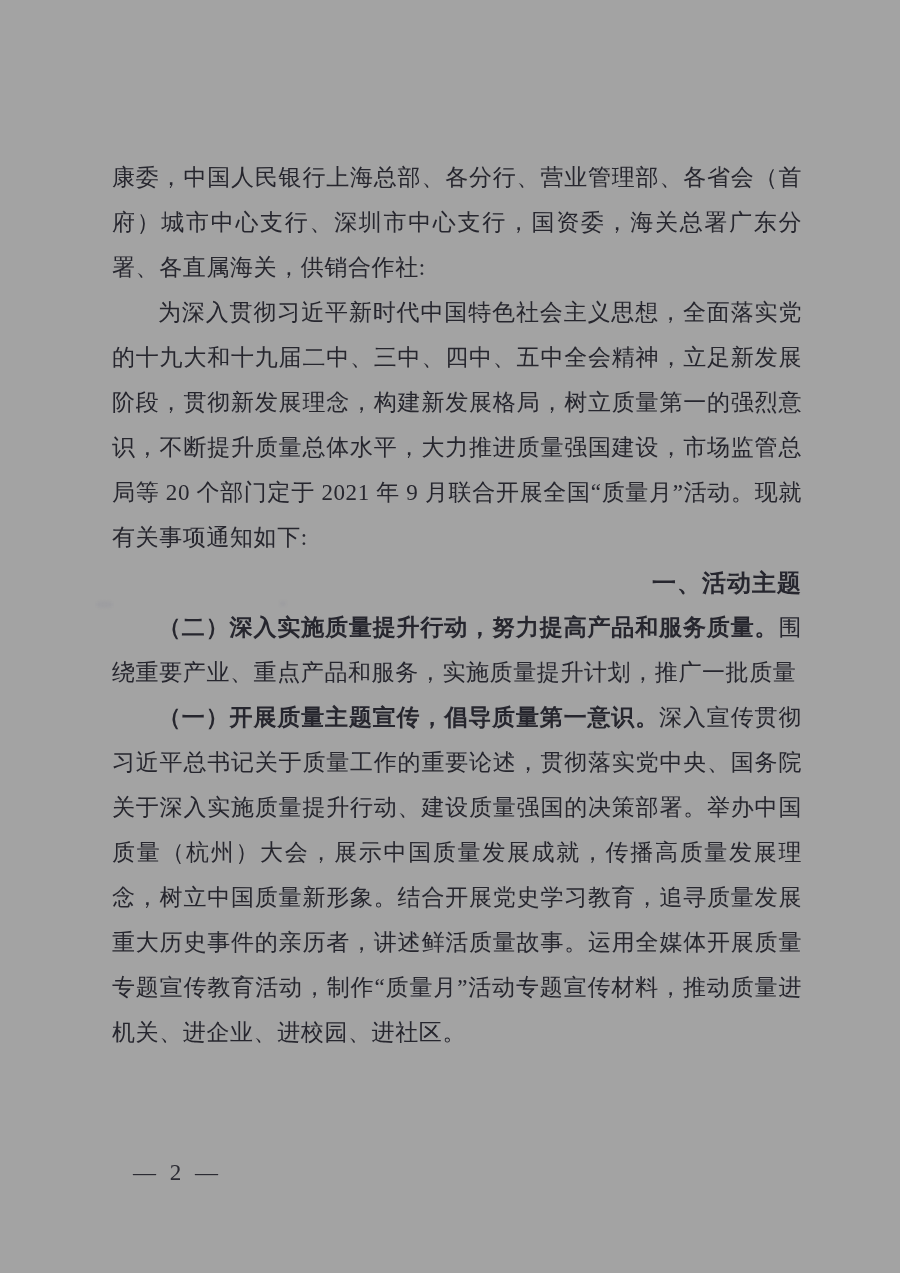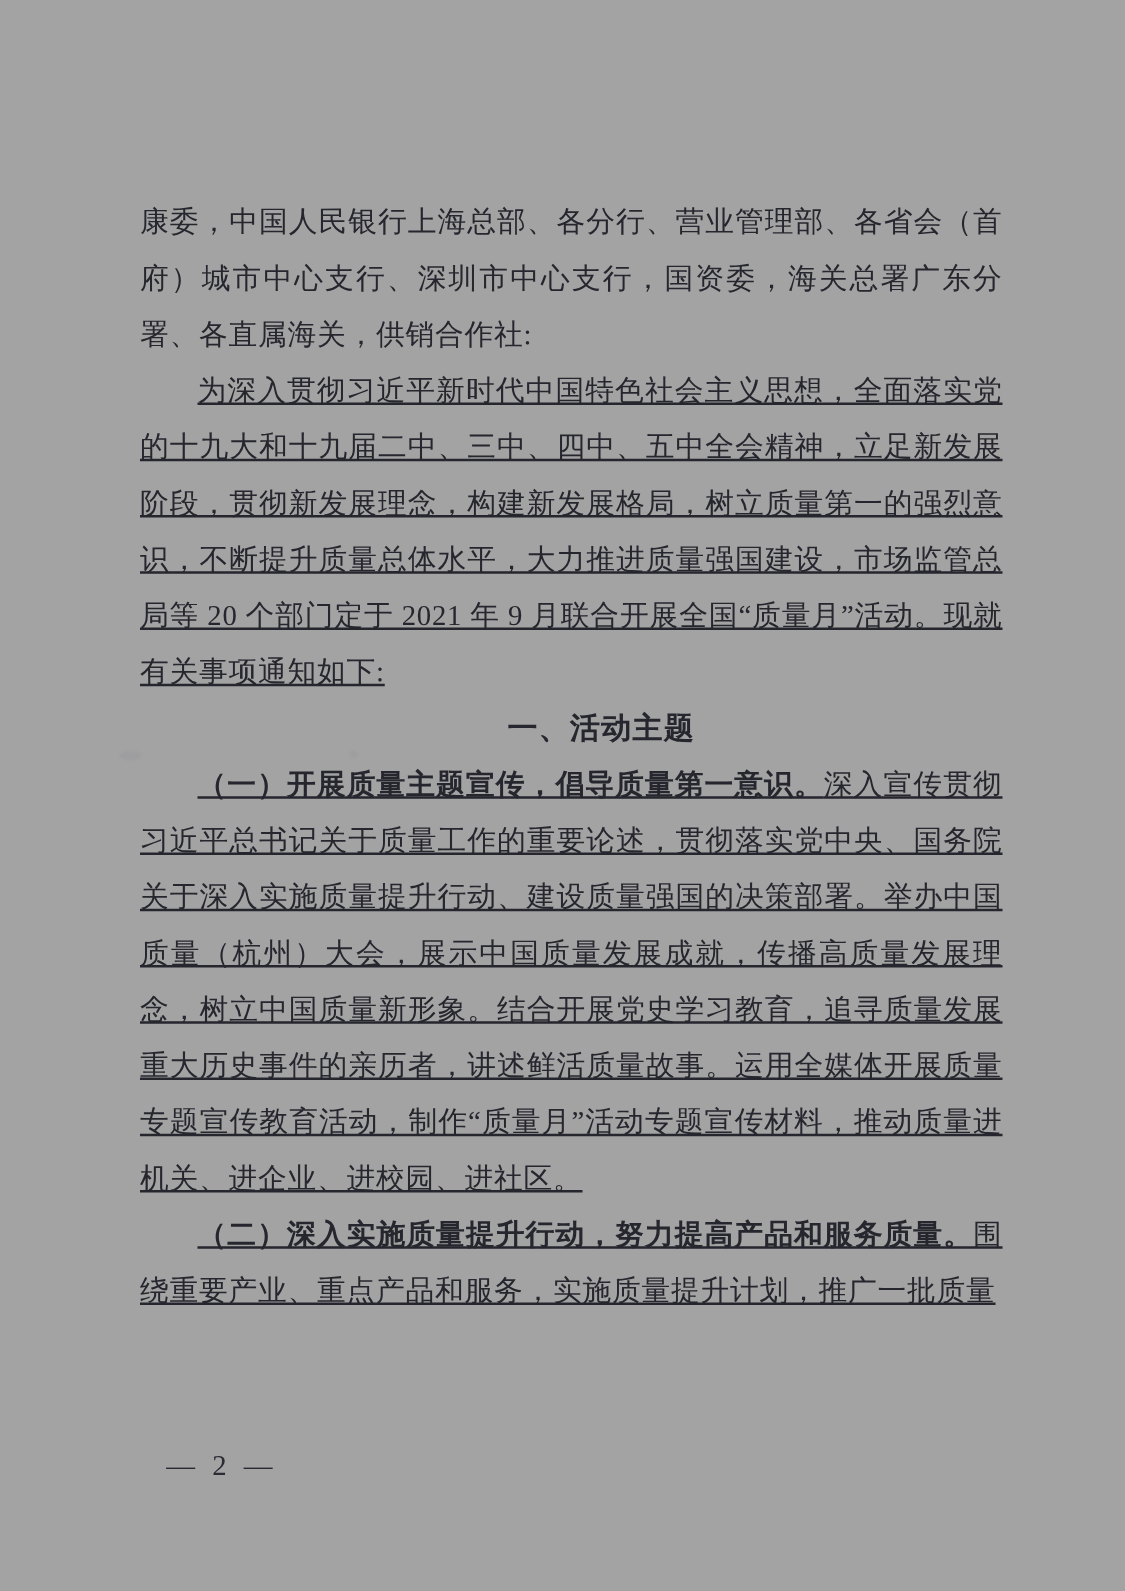--- a/index.html
+++ b/index.html
@@ -32,30 +32,29 @@
     line-height: 45px;
     letter-spacing: 0.6px;
     text-align: justify;
     text-justify: inter-ideograph;
   }
   .para {
     margin: 0;
   }
   .indent {
     text-indent: 2em;
-    text-decoration: underline;
   }
   .heading {
     margin: 0;
     font-family: "Liberation Sans", "DejaVu Sans", sans-serif;
     font-weight: 700;
     font-size: 24px;
     line-height: 45px;
     text-indent: 2em;
-    text-align: center;
+    text-align: right;
     letter-spacing: 1px;
   }
   .lead {
     font-weight: 700;
   }
   .page-number {
     position: absolute;
     left: 133px;
     top: 1150px;
     color: #2b2b33;
@@ -80,23 +79,23 @@
   <div class="text-block">
 
     <p class="para">康委，中国人民银行上海总部、各分行、营业管理部、各省会（首府）城市中心支行、深圳市中心支行，国资委，海关总署广东分署、各直属海关，供销合作社:</p>
 
     <p class="para indent">为深入贯彻习近平新时代中国特色社会主义思想，全面落实党的十九大和十九届二中、三中、四中、五中全会精神，立足新发展阶段，贯彻新发展理念，构建新发展格局，树立质量第一的强烈意识，不断提升质量总体水平，大力推进质量强国建设，市场监管总局等 20 个部门定于 2021 年 9 月联合开展全国“质量月”活动。现就有关事项通知如下:</p>
 
     <h2 class="heading">一、活动主题</h2>
 
 
 
+    <p class="para indent"><span class="lead">（二）深入实施质量提升行动，努力提高产品和服务质量。</span><span>围绕重要产业、重点产品和服务，实施质量提升计划，推广一批质量</span></p>
+
     <p class="para indent"><span class="lead">（一）开展质量主题宣传，倡导质量第一意识。</span><span>深入宣传贯彻习近平总书记关于质量工作的重要论述，贯彻落实党中央、国务院关于深入实施质量提升行动、建设质量强国的决策部署。举办中国质量（杭州）大会，展示中国质量发展成就，传播高质量发展理念，树立中国质量新形象。结合开展党史学习教育，追寻质量发展重大历史事件的亲历者，讲述鲜活质量故事。运用全媒体开展质量专题宣传教育活动，制作“质量月”活动专题宣传材料，推动质量进机关、进企业、进校园、进社区。</span></p>
-
-    <p class="para indent"><span class="lead">（二）深入实施质量提升行动，努力提高产品和服务质量。</span><span>围绕重要产业、重点产品和服务，实施质量提升计划，推广一批质量</span></p>
 
   </div>
 
   <div class="page-number">— 2 —</div>
 
   <div class="speck speck-1"></div>
   <div class="speck speck-2"></div>
 
 </div>
 

